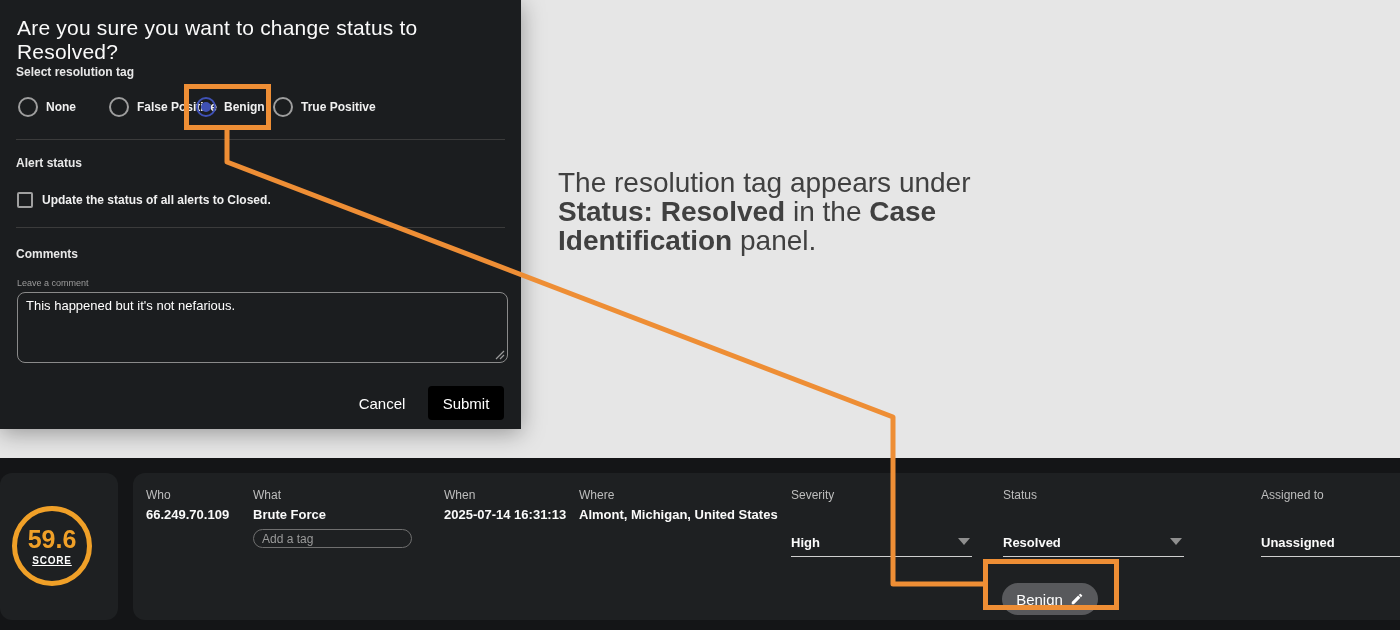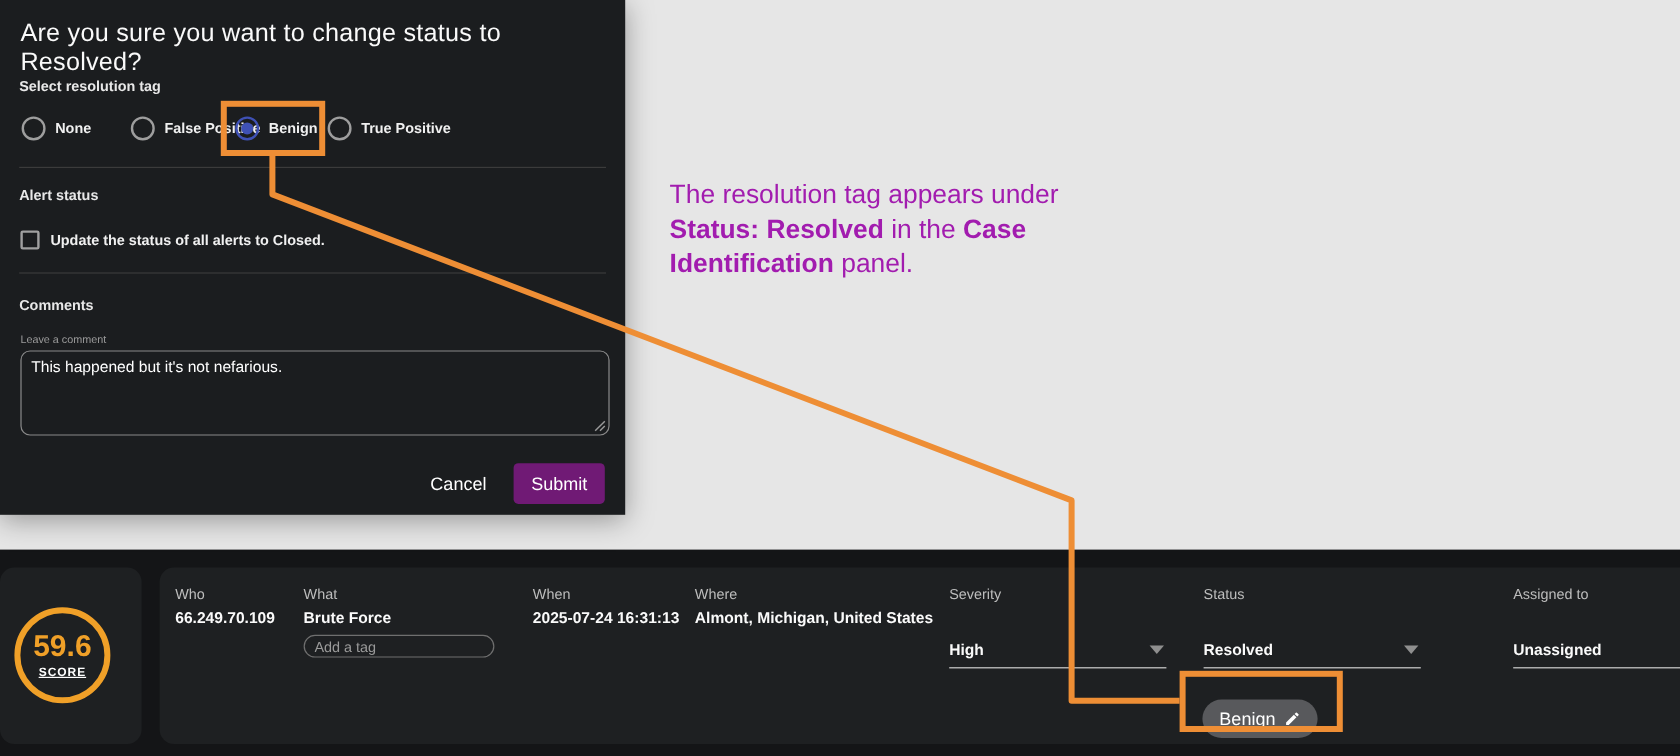--- a/index.html
+++ b/index.html
@@ -28,25 +28,25 @@
   .check-row { position:absolute; left:17px; top:192px; display:flex; align-items:center; gap:9px; }
   .checkbox { width:16px; height:16px; border:2px solid #a0a0a0; border-radius:2px; background:transparent; flex:none; cursor:pointer; }
   .check-label { font-size:12px; font-weight:bold; color:#f0f0f0; }
   .input-label { position:absolute; left:17px; top:278px; font-size:9px; color:#9b9b9b; }
   .ta-wrap { position:absolute; left:17px; top:292px; width:491px; height:71px; }
   .comment-ta { width:100%; height:100%; background:transparent; border:1px solid #8a8a8a; border-radius:8px;
                 color:#fff; font-family:"Liberation Sans", sans-serif; font-size:13px; padding:5px 8px; resize:none; outline:none; }
   .grip { position:absolute; right:3px; bottom:3px; }
   .btn-cancel { position:absolute; left:352px; top:390px; width:60px; height:27px; background:transparent; border:none;
                 color:#fff; font-size:15px; font-family:"Liberation Sans", sans-serif; cursor:pointer; }
-  .btn-submit { position:absolute; left:428px; top:386px; width:76px; height:34px; background:#701a75; border:none;
+  .btn-submit { position:absolute; left:428px; top:386px; width:76px; height:34px; background:#000000; border:none;
                 border-radius:4px; color:#fff; font-size:15px; font-family:"Liberation Sans", sans-serif; cursor:pointer; }
 
   
-  .ann-text { position:absolute; left:558px; top:147px; font-size:22px; line-height:29px; color:#a21caf; z-index:6; }
+  .ann-text { position:absolute; left:558px; top:168px; font-size:28px; line-height:29px; color:#404040; z-index:6; }
   .ann-text b { font-weight:bold; }
   .connector { position:absolute; left:0; top:0; z-index:30; pointer-events:none; }
   .hl-box { position:absolute; border:5px solid #ee8e35; z-index:31; pointer-events:none; }
   .hl-radio { left:184px; top:84px; width:87px; height:46px; }
   .hl-chip { left:983px; top:559px; width:136px; height:51px; }
 
   
   .panel { position:absolute; left:0; top:458px; width:1400px; height:172px; background:#141517; z-index:5; }
   .score-card { position:absolute; left:0; top:15px; width:118px; height:147px; background:#1e2022; border-radius:12px; }
   .score-circle { position:absolute; left:12px; top:33px; width:80px; height:80px; border:5px solid #f0a028; border-radius:50%;
@@ -150,21 +150,21 @@
       </div>
 
       <div class="col c-what">
         <div class="col-label">What</div>
         <div class="col-value">Brute Force</div>
         <input class="tag-input" type="text" placeholder="Add a tag" style="">
       </div>
 
       <div class="col c-when">
         <div class="col-label">When</div>
-        <div class="col-value">2025-07-24 16:31:13</div>
+        <div class="col-value">2025-07-14 16:31:13</div>
       </div>
 
       <div class="col c-where">
         <div class="col-label">Where</div>
         <div class="col-value">Almont, Michigan, United States</div>
       </div>
 
       <div class="col c-severity">
         <div class="col-label">Severity</div>
         <div class="select-row">

